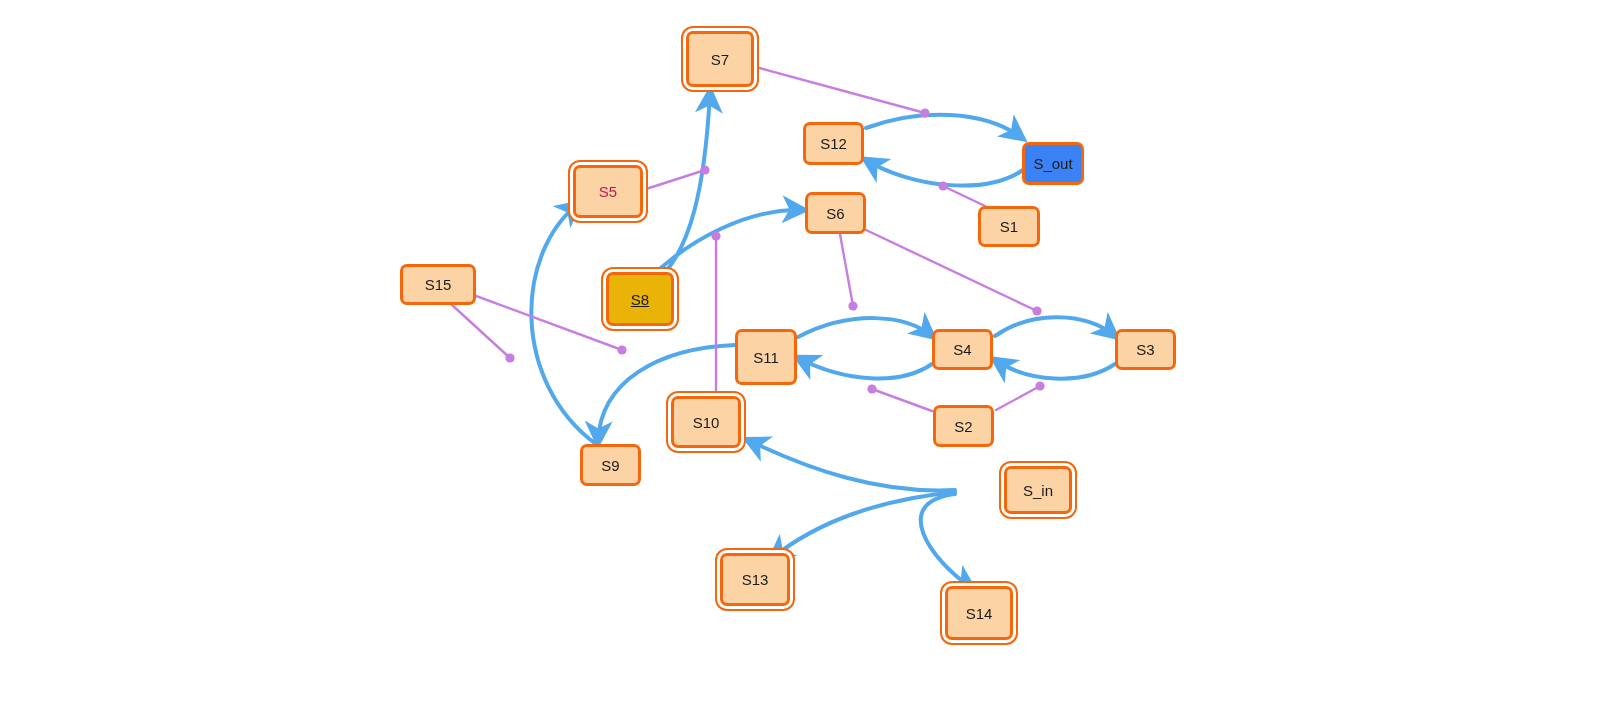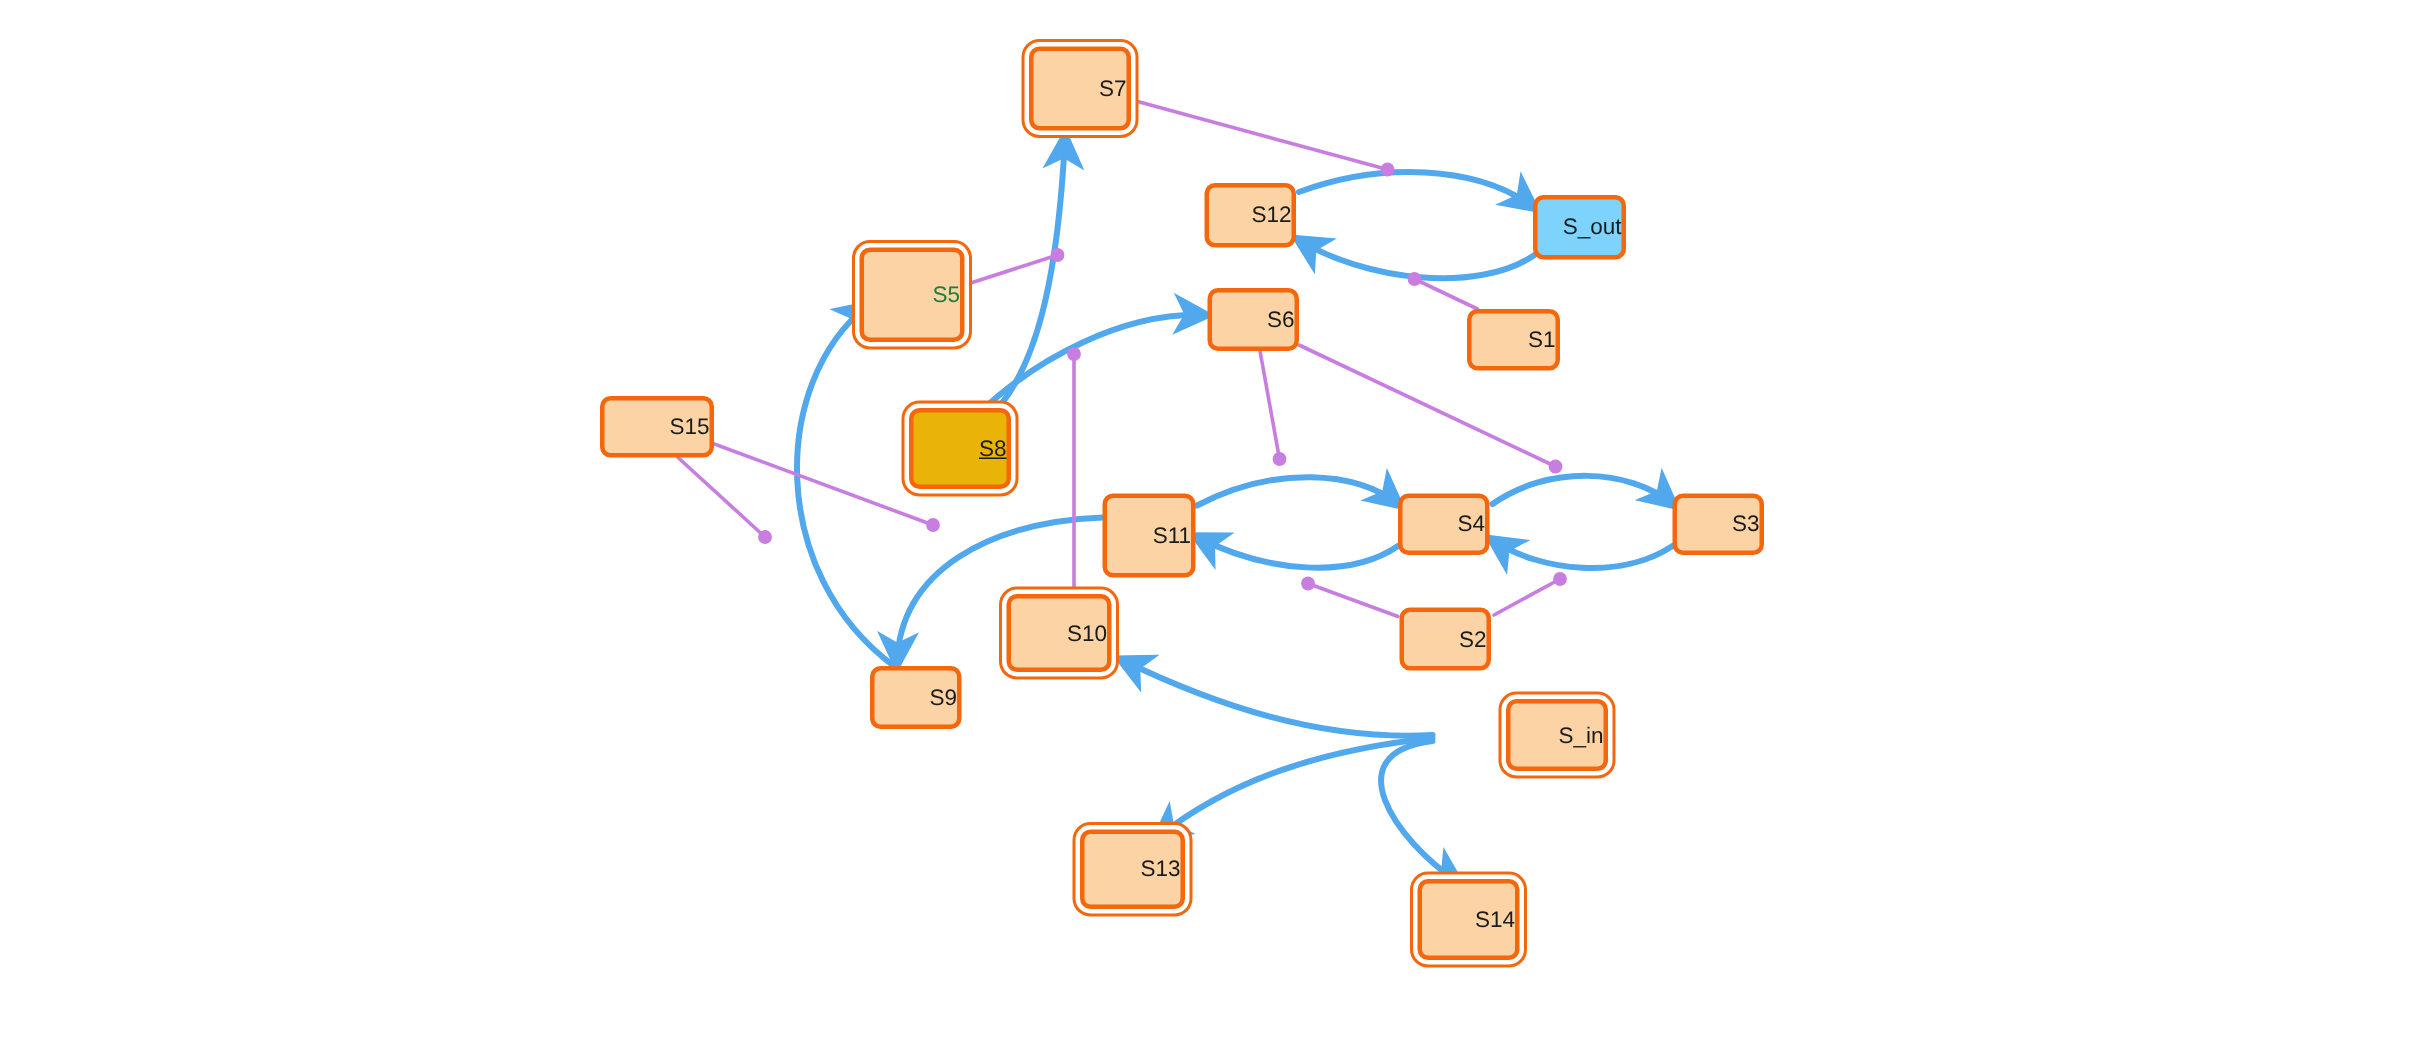--- a/index.html
+++ b/index.html
@@ -25,21 +25,21 @@
     left: 0;
     top: 0;
     width: 1614px;
     height: 701px;
   }
   .node {
     position: absolute;
     box-sizing: border-box;
     display: flex;
     align-items: center;
-    justify-content: flex-end;
+    justify-content: center;
     background: #fbd3a4;
     border: 3px solid #0ea5e9;
     border-radius: 7px;
     color: #1b1b1b;
     font-size: 15px;
     font-family: "Liberation Sans", sans-serif;
     line-height: 1;
     white-space: nowrap;
     z-index: 3;
   }
@@ -102,24 +102,24 @@
       </g>
   </svg>
 
   <div id="node-layer">
       <div class="node double" style="left: 686px; top: 31px; width: 68px; height: 56px; background: rgb(251, 211, 164); border-color: rgb(244, 103, 12); color: rgb(27, 27, 27);">
         <span class="node-label">S7</span>
       </div>
       <div class="node" style="left: 803px; top: 122px; width: 61px; height: 43px; background: rgb(251, 211, 164); border-color: rgb(244, 103, 12); color: rgb(27, 27, 27);">
         <span class="node-label">S12</span>
       </div>
-      <div class="node" style="left: 1022px; top: 130px; width: 62px; height: 43px; background: #7dd3fc; border-color: rgb(244, 103, 12); color: rgb(27, 27, 27);">
+      <div class="node" style="left: 1022px; top: 142px; width: 62px; height: 43px; background: #3b82f6; border-color: rgb(244, 103, 12); color: rgb(27, 27, 27);">
         <span class="node-label">S_out</span>
       </div>
-      <div class="node double" style="left: 573px; top: 165px; width: 70px; height: 63px; background: rgb(251, 211, 164); border-color: rgb(244, 103, 12); color: #15803d;">
+      <div class="node double" style="left: 573px; top: 165px; width: 70px; height: 53px; background: rgb(251, 211, 164); border-color: rgb(244, 103, 12); color: #be185d;">
         <span class="node-label">S5</span>
       </div>
       <div class="node" style="left: 805px; top: 192px; width: 61px; height: 42px; background: rgb(251, 211, 164); border-color: rgb(244, 103, 12); color: rgb(27, 27, 27);">
         <span class="node-label">S6</span>
       </div>
       <div class="node" style="left: 978px; top: 206px; width: 62px; height: 41px; background: rgb(251, 211, 164); border-color: rgb(244, 103, 12); color: rgb(27, 27, 27);">
         <span class="node-label">S1</span>
       </div>
       <div class="node" style="left: 400px; top: 264px; width: 76px; height: 41px; background: rgb(251, 211, 164); border-color: rgb(244, 103, 12); color: rgb(27, 27, 27);">
         <span class="node-label">S15</span>

